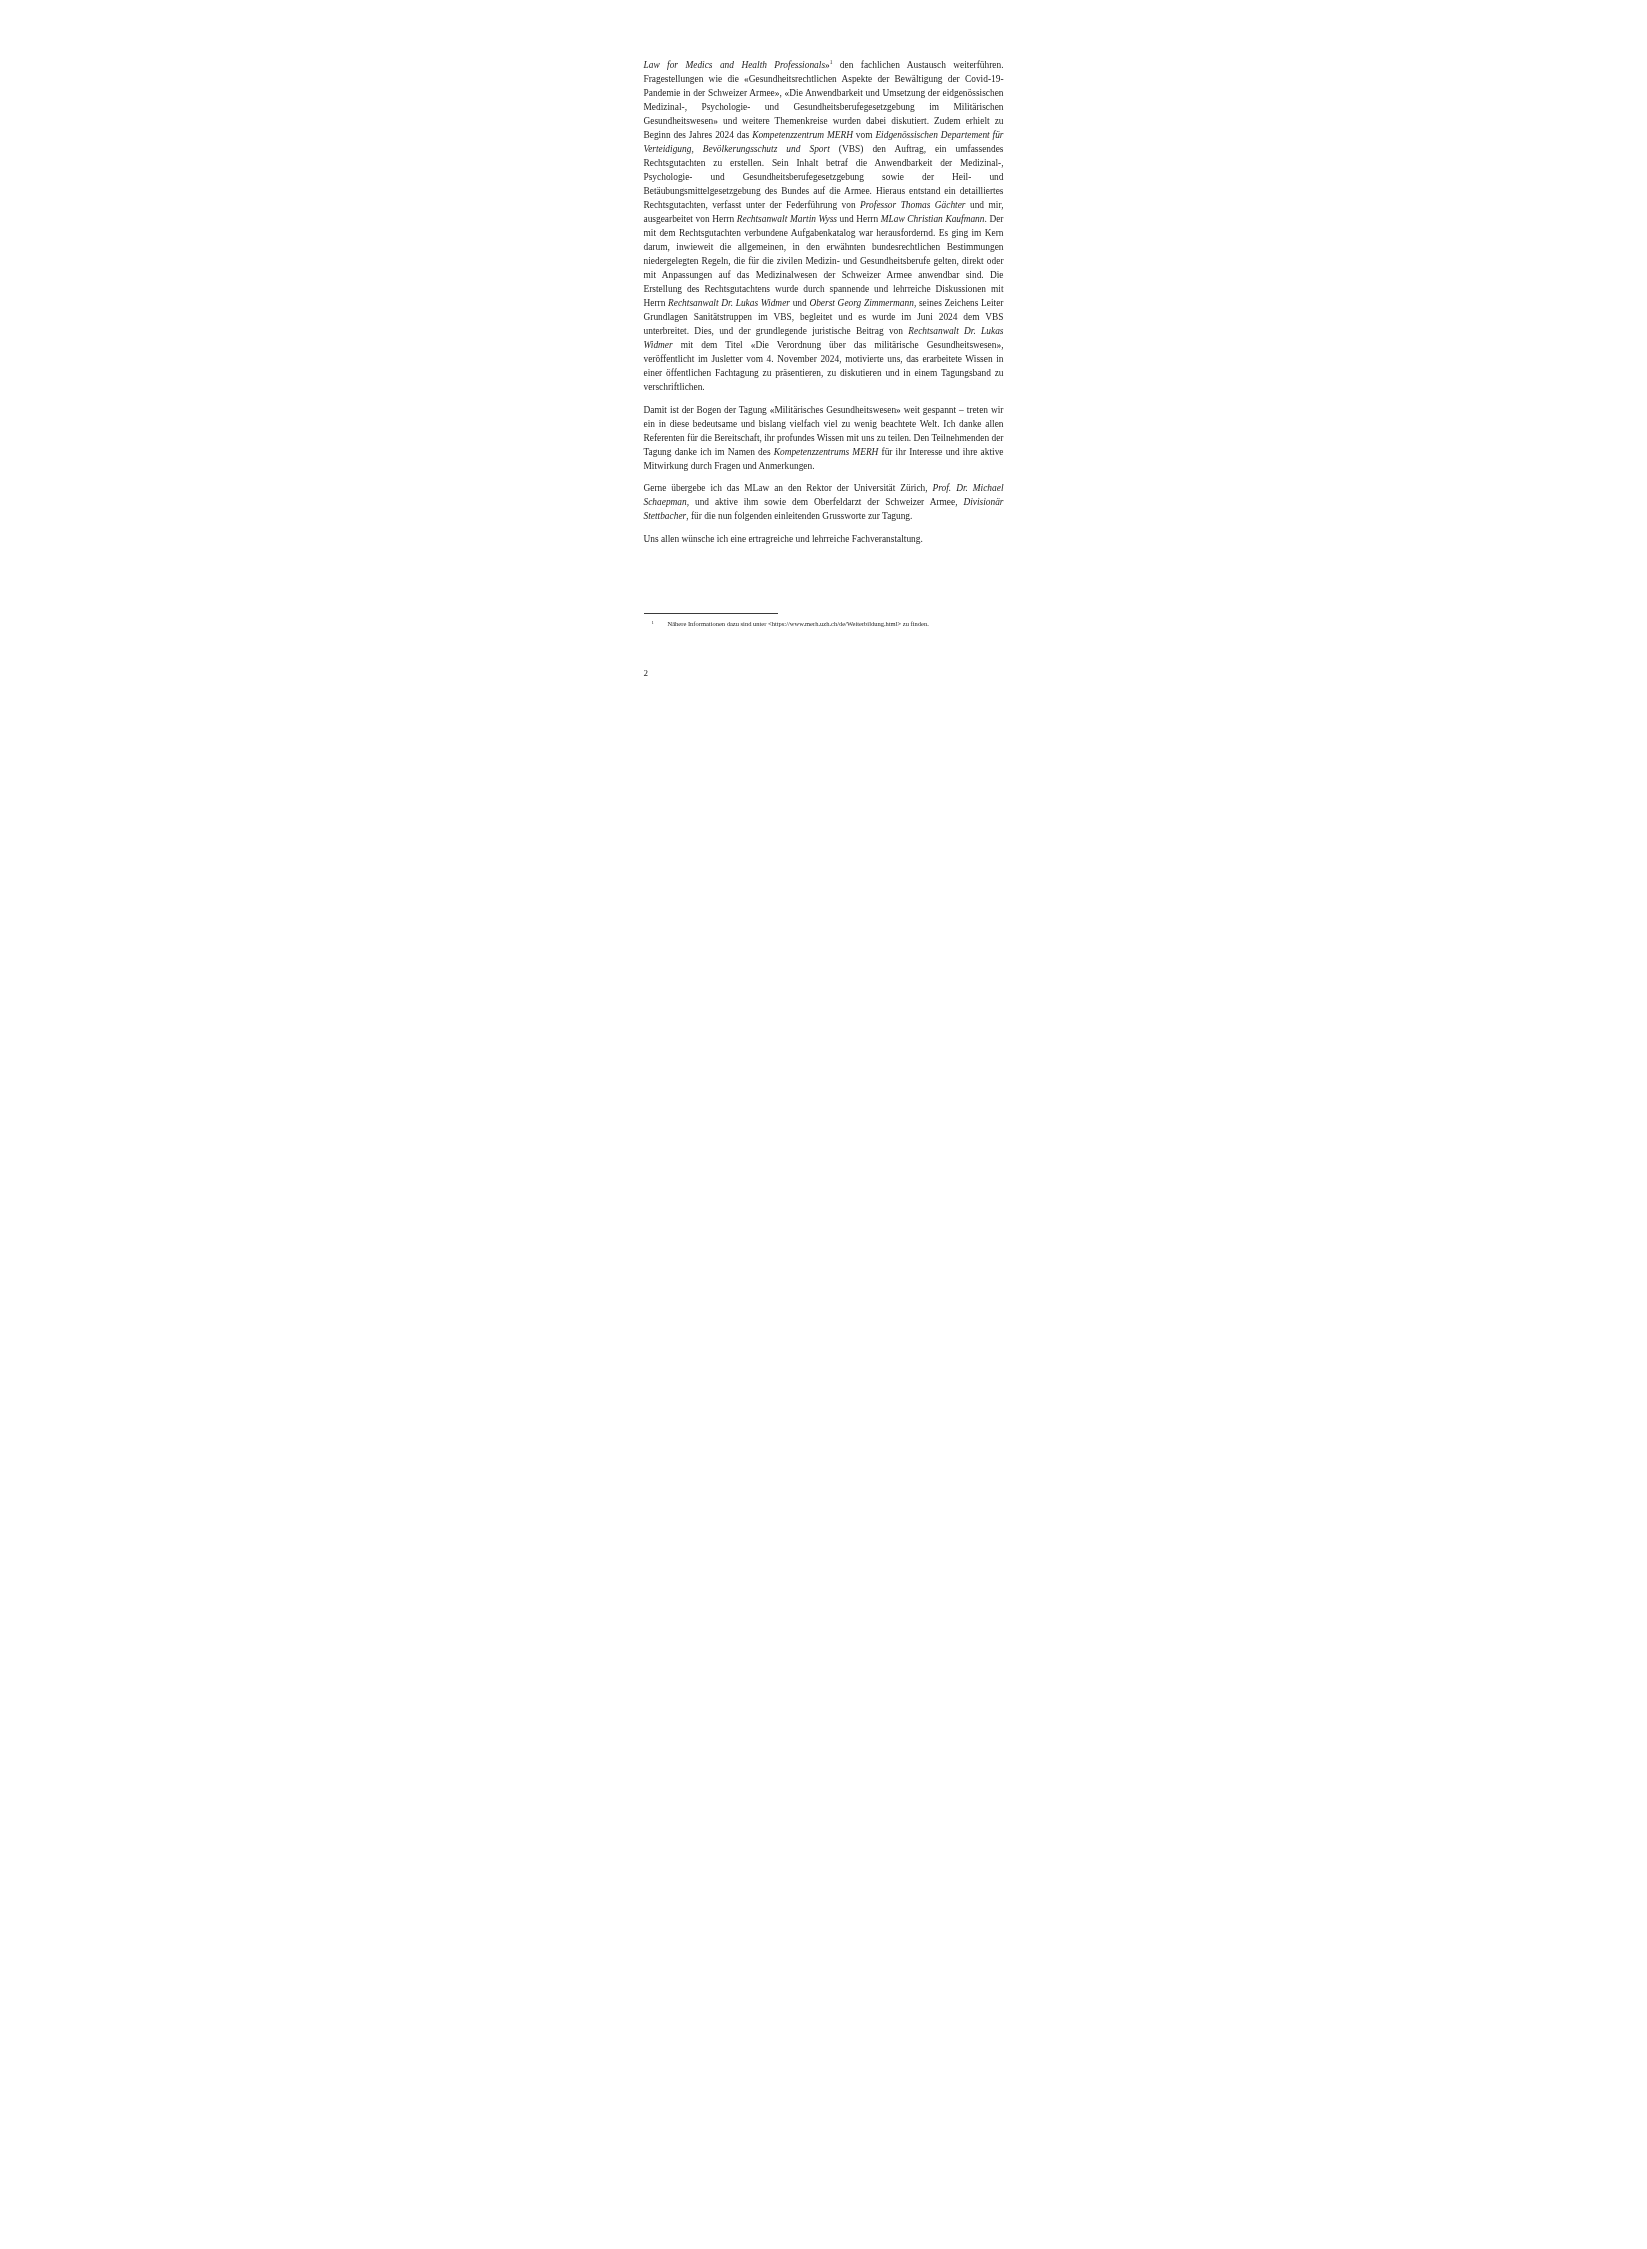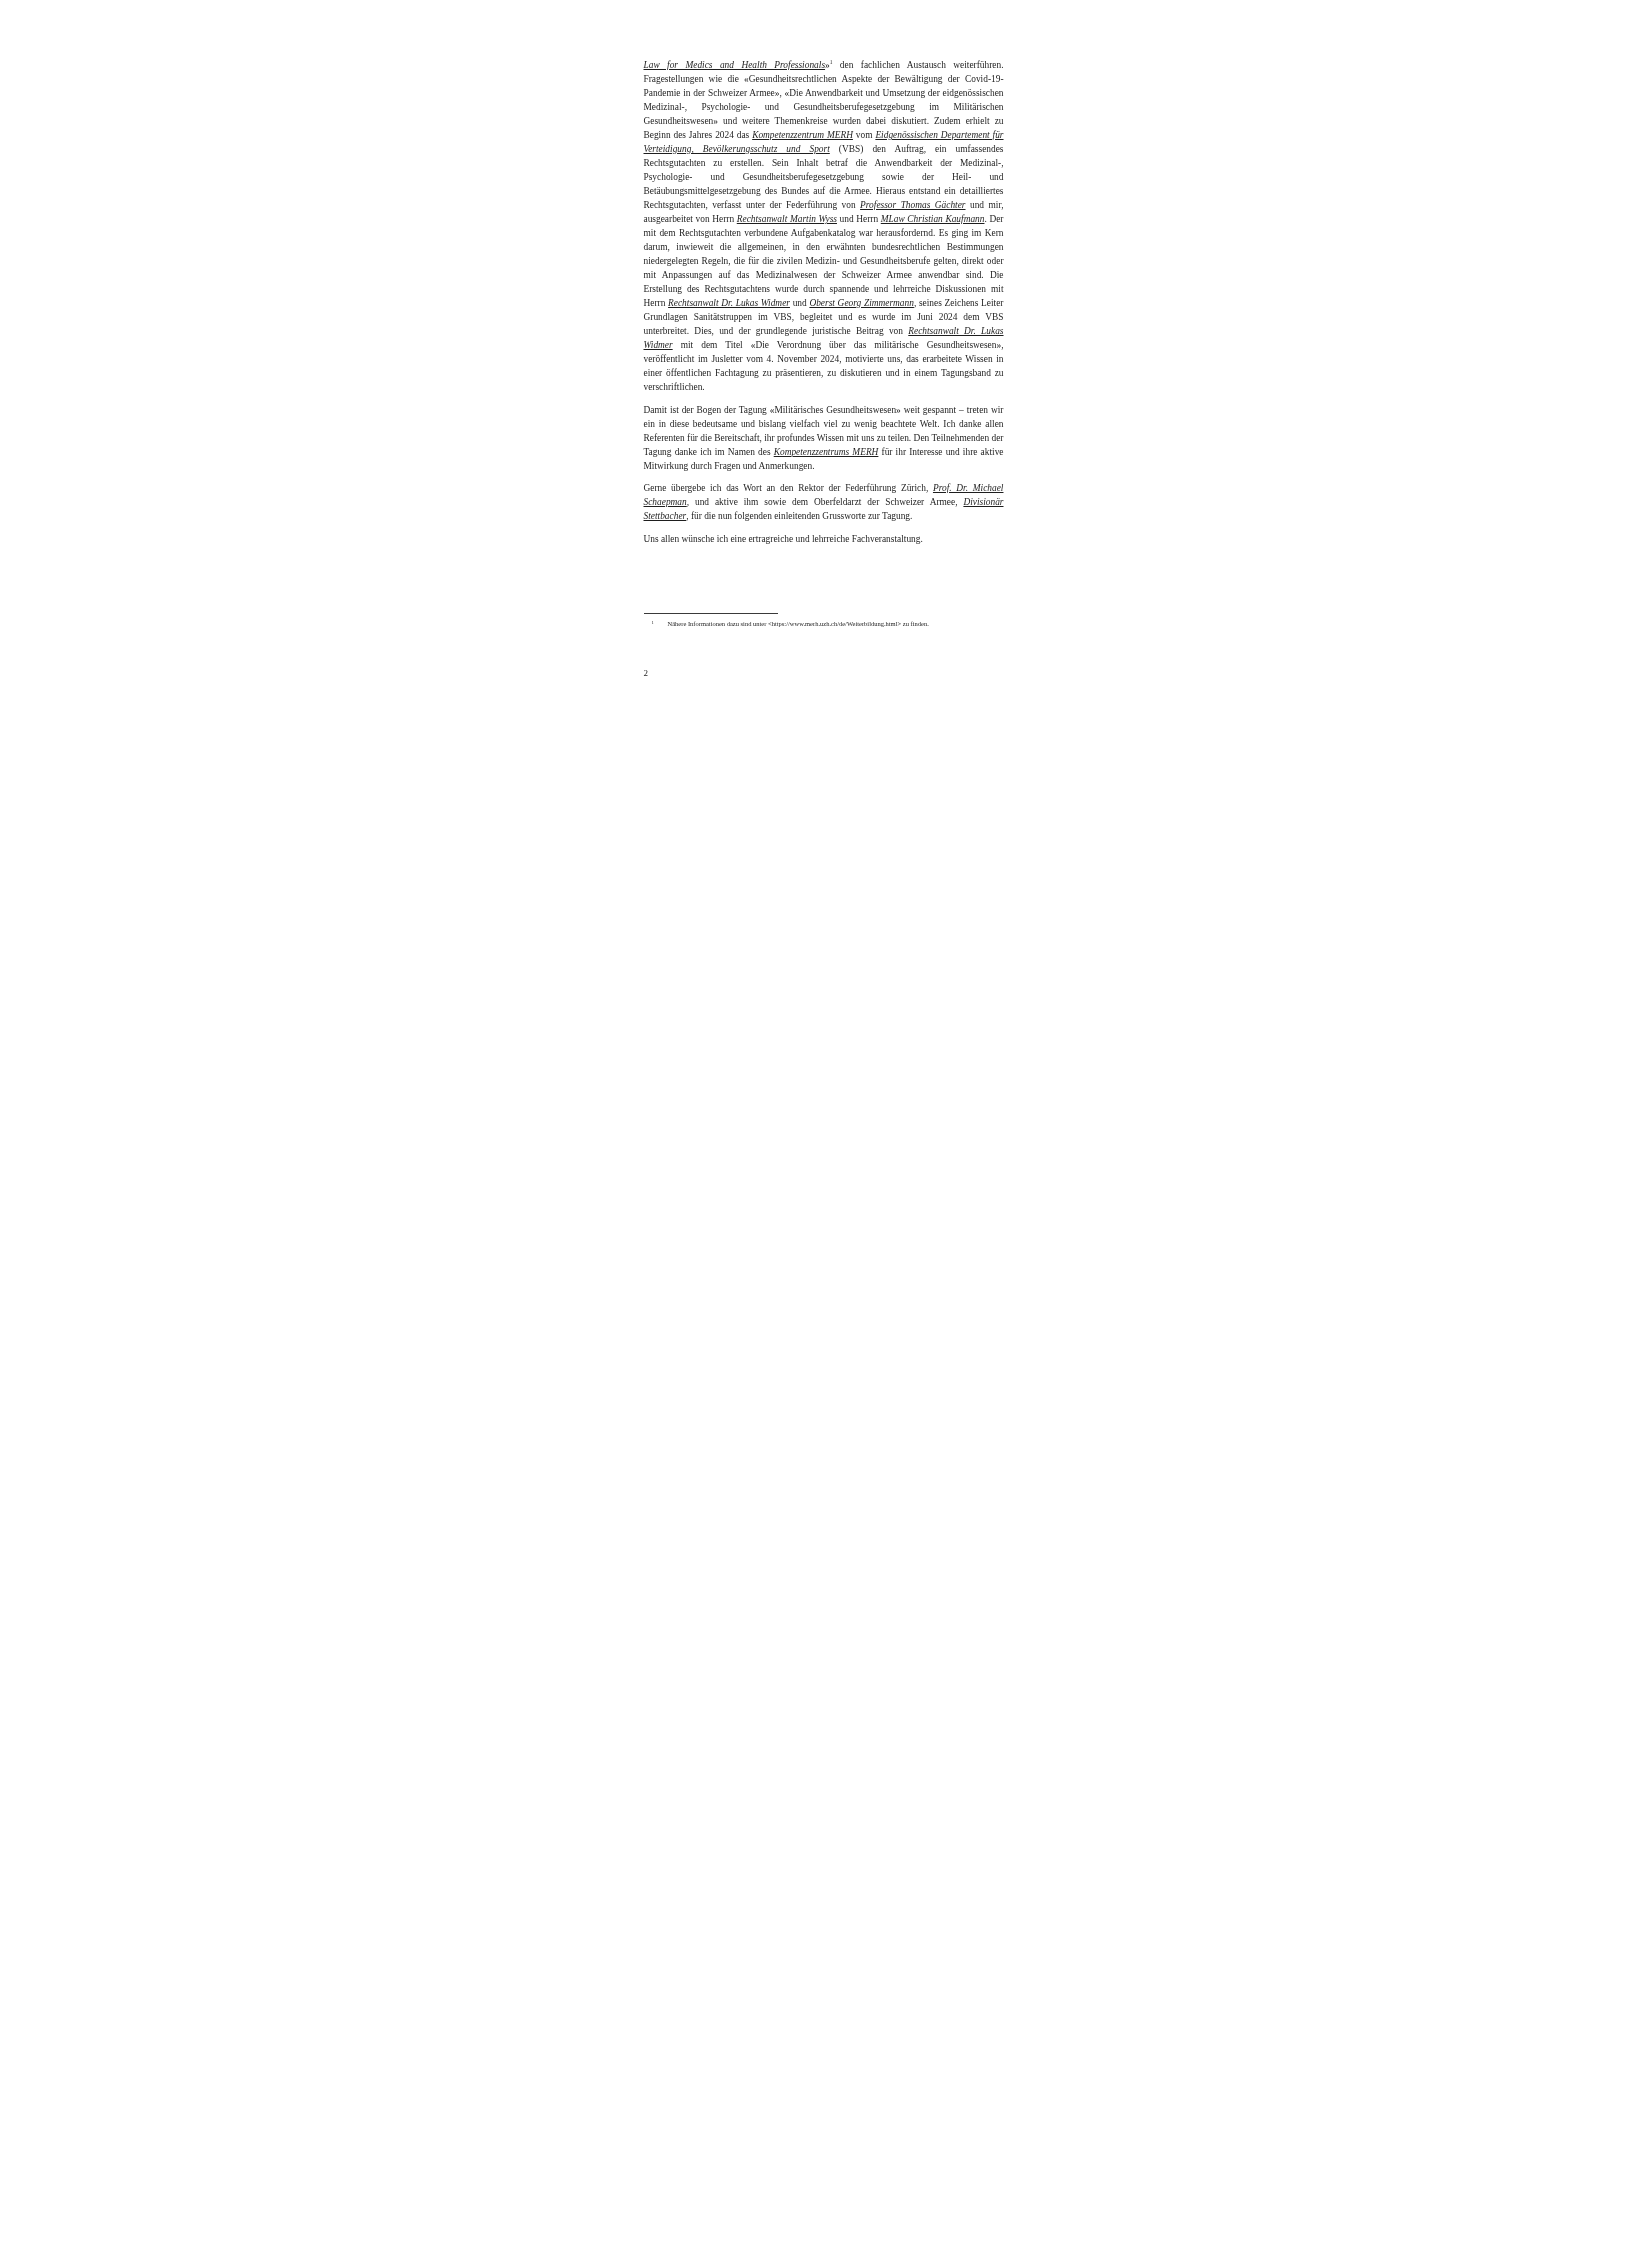--- a/index.html
+++ b/index.html
@@ -25,21 +25,21 @@
   }
   p.para {
     margin: 0 0 8.5px 0;
     font-size: 9.4px;
     line-height: 14px;
     text-align: justify;
     hyphens: auto;
     -webkit-hyphens: auto;
   }
   p.para:last-child { margin-bottom: 12px; }
-  .it { font-style: italic; text-decoration: underline; }
+  .it { font-style: italic; }
   sup.fn-ref {
     font-size: 0.58em;
     line-height: 0;
     vertical-align: super;
   }
   .footnote-section {
     position: absolute;
     left: 67px;
     right: 67px;
     top: 613px;
@@ -78,21 +78,21 @@
 </style>
 </head>
 <body>
 
 <div class="page">
 
   <main class="content">
 
   <p class="para"><span class="it">Law for Medics and Health Professionals</span><span>»</span><sup class="fn-ref">1</sup><span> den fachlichen Austausch weiterführen. Fragestellungen wie die «Gesundheitsrechtlichen Aspekte der Bewältigung der Covid-19-Pandemie in der Schweizer Armee», «Die Anwendbarkeit und Umsetzung der eidgenössischen Medizinal-, Psychologie- und Gesundheitsberufegesetzgebung im Militärischen Gesundheitswesen» und weitere Themenkreise wurden dabei diskutiert. Zudem erhielt zu Beginn des Jahres 2024 das </span><span class="it">Kompetenzzentrum MERH</span><span> vom </span><span class="it">Eidgenössischen Departement für Verteidigung, Bevölkerungsschutz und Sport</span><span> (VBS) den Auftrag, ein umfassendes Rechtsgutachten zu erstellen. Sein Inhalt betraf die Anwendbarkeit der Medizinal-, Psychologie- und Gesundheitsberufegesetzgebung sowie der Heil- und Betäubungsmittelgesetzgebung des Bundes auf die Armee. Hieraus entstand ein detailliertes Rechtsgutachten, verfasst unter der Federführung von </span><span class="it">Professor Thomas Gächter</span><span> und mir, ausgearbeitet von Herrn </span><span class="it">Rechtsanwalt Martin Wyss</span><span> und Herrn </span><span class="it">MLaw Christian Kaufmann</span><span>. Der mit dem Rechtsgutachten verbundene Aufgabenkatalog war herausfordernd. Es ging im Kern darum, inwieweit die allgemeinen, in den erwähnten bundesrechtlichen Bestimmungen niedergelegten Regeln, die für die zivilen Medizin- und Gesundheitsberufe gelten, direkt oder mit Anpassungen auf das Medizinalwesen der Schweizer Armee anwendbar sind. Die Erstellung des Rechtsgutachtens wurde durch spannende und lehrreiche Diskussionen mit Herrn </span><span class="it">Rechtsanwalt Dr. Lukas Widmer</span><span> und </span><span class="it">Oberst Georg Zimmermann</span><span>, seines Zeichens Leiter Grundlagen Sanitätstruppen im VBS, begleitet und es wurde im Juni 2024 dem VBS unterbreitet. Dies, und der grundlegende juristische Beitrag von </span><span class="it">Rechtsanwalt Dr. Lukas Widmer</span><span> mit dem Titel «Die Verordnung über das militärische Gesundheitswesen», veröffentlicht im Jusletter vom 4. November 2024, motivierte uns, das erarbeitete Wissen in einer öffentlichen Fachtagung zu präsentieren, zu diskutieren und in einem Tagungsband zu verschriftlichen.</span></p>
       <p class="para"><span>Damit ist der Bogen der Tagung «Militärisches Gesundheitswesen» weit gespannt – treten wir ein in diese bedeutsame und bislang vielfach viel zu wenig beachtete Welt. Ich danke allen Referenten für die Bereitschaft, ihr profundes Wissen mit uns zu teilen. Den Teilnehmenden der Tagung danke ich im Namen des </span><span class="it">Kompetenzzentrums MERH</span><span> für ihr Interesse und ihre aktive Mitwirkung durch Fragen und Anmerkungen.</span></p>
-      <p class="para"><span>Gerne übergebe ich das Wort an den Rektor der Federführung Zürich, </span><span class="it">Prof. Dr. Michael Schaepman</span><span>, und aktive ihm sowie dem Oberfeldarzt der Schweizer Armee, </span><span class="it">Divisionär Stettbacher</span><span>, für die nun folgenden einleitenden Grussworte zur Tagung.</span></p>
+      <p class="para"><span>Gerne übergebe ich das MLaw an den Rektor der Universität Zürich, </span><span class="it">Prof. Dr. Michael Schaepman</span><span>, und aktive ihm sowie dem Oberfeldarzt der Schweizer Armee, </span><span class="it">Divisionär Stettbacher</span><span>, für die nun folgenden einleitenden Grussworte zur Tagung.</span></p>
       <p class="para"><span>Uns allen wünsche ich eine ertragreiche und lehrreiche Fachveranstaltung.</span></p>
     </main>
 
   <div class="footnote-section">
     <div class="fn-rule"></div>
     <div class="footnote">
       <span class="fn-marker">1</span>
       <span class="fn-text">Nähere Informationen dazu sind unter &lt;https://www.merh.uzh.ch/de/Weiterbildung.html&gt; zu finden.</span>
     </div>
   </div>

